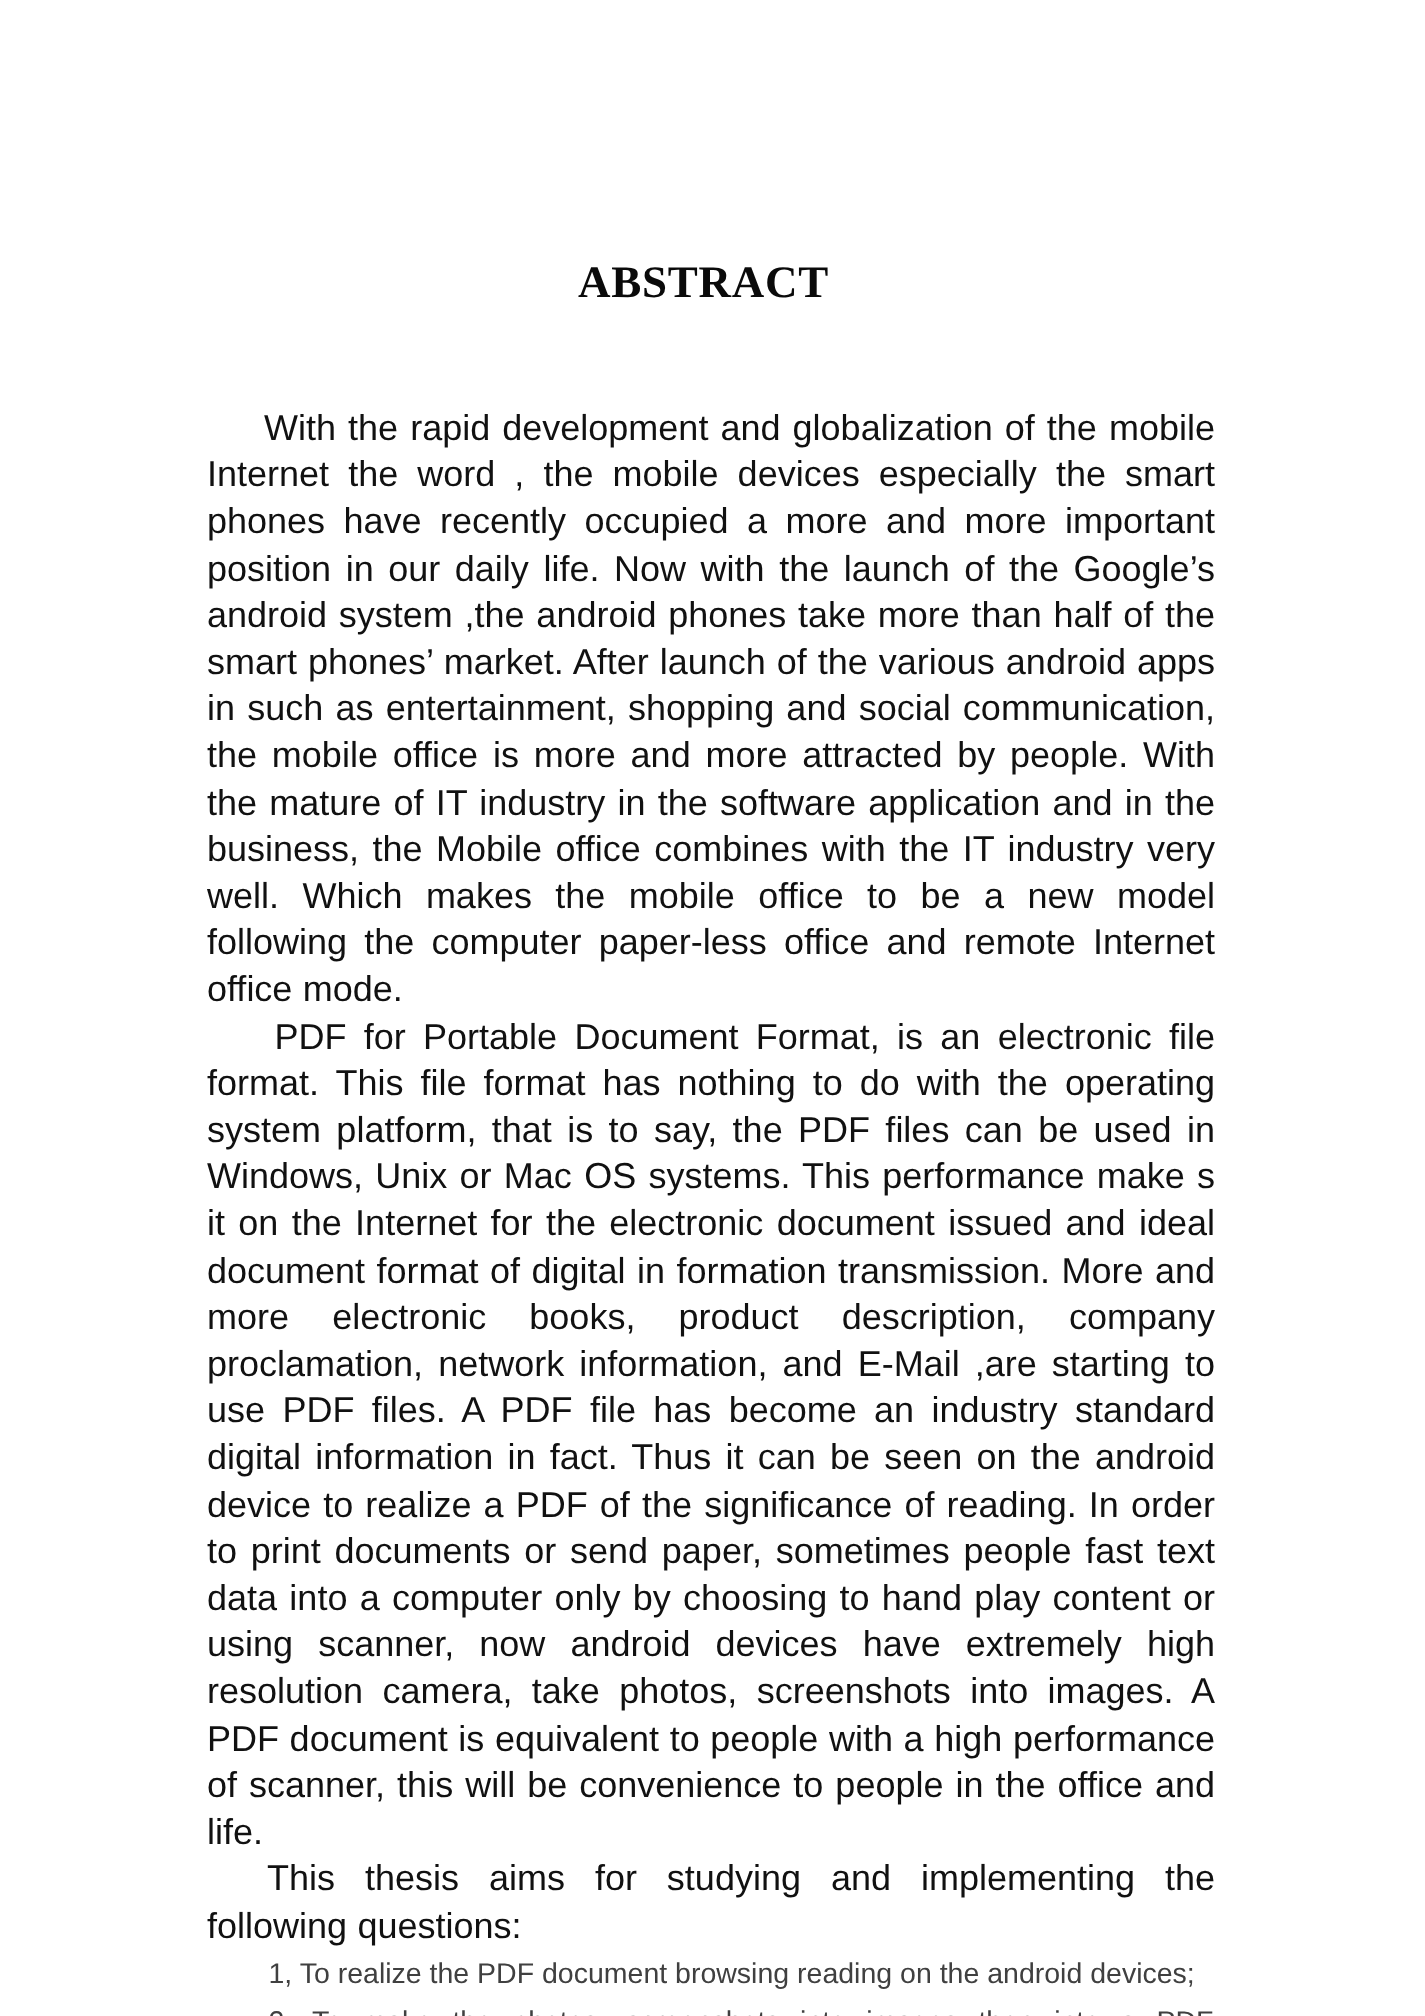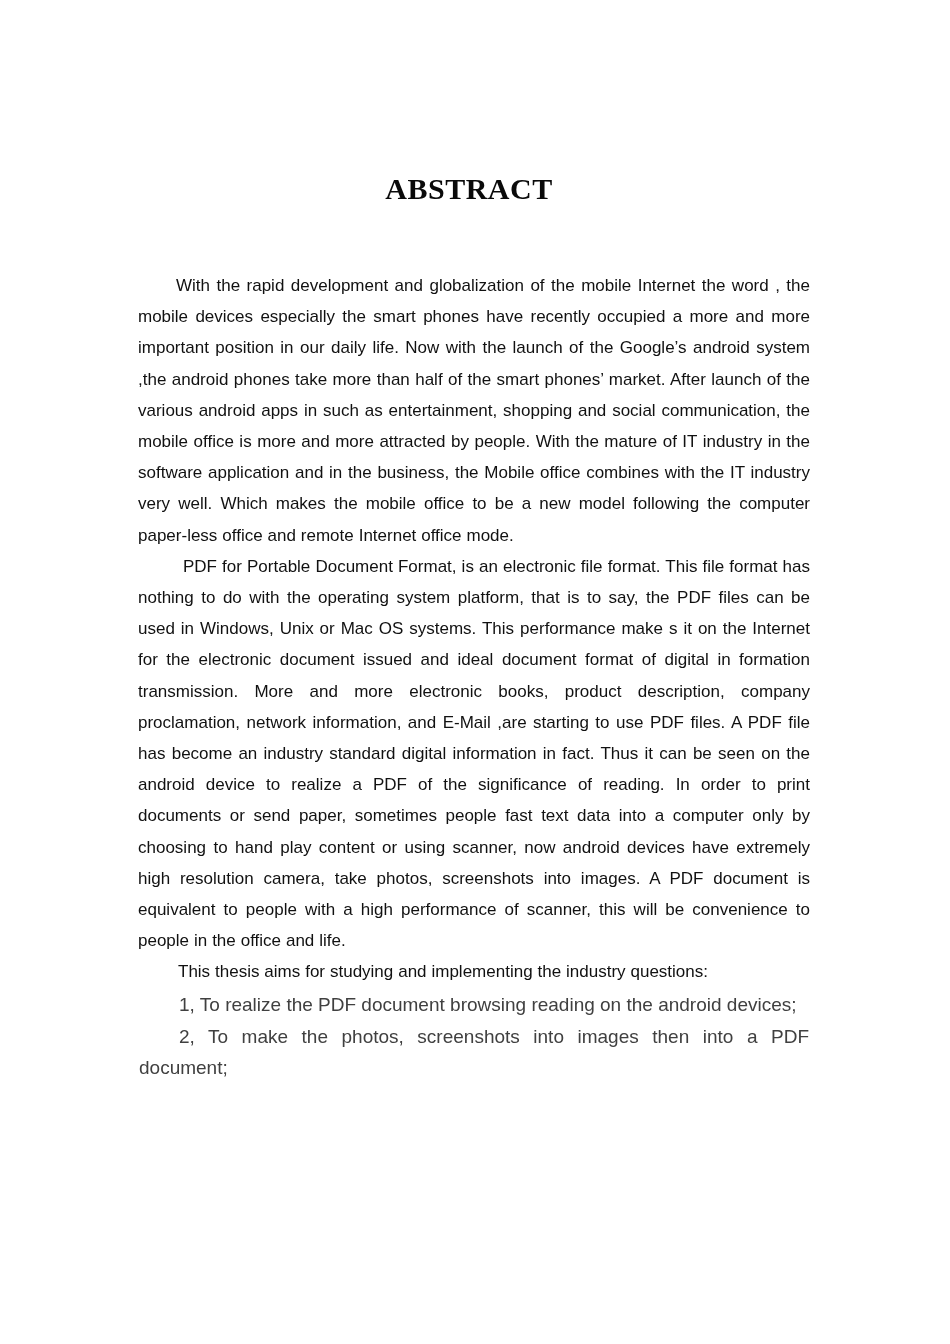--- a/index.html
+++ b/index.html
@@ -39,21 +39,21 @@
 
   .body-block {
     position: absolute;
     left: 138px;
     top: 270px;
     width: 672px;
   }
 
   .para {
     margin: 0;
-    font-size: 17px;
+    font-size: 24px;
     line-height: 31.2px;
     text-align: justify;
     text-justify: inter-word;
     color: #111111;
     word-spacing: 0.2px;
   }
 
   .para.indent-1 { text-indent: 38px; }
   .para.indent-2 { text-indent: 45px; }
   .para.indent-3 { text-indent: 40px; }
@@ -77,21 +77,21 @@
 <div class="page">
 
   <h1 class="page-title">ABSTRACT</h1>
 
   <div class="body-block">
 
     <p class="para indent-1">With the rapid development and globalization of the mobile Internet the word , the mobile devices especially the smart phones have recently occupied a more and more important position in our daily life. Now with the launch of the Google’s android system ,the android phones take more than half of the smart phones’ market. After launch of the various android apps in such as entertainment, shopping and social communication, the mobile office is more and more attracted by people. With the mature of IT industry in the software application and in the business, the Mobile office combines with the IT industry very well. Which makes the mobile office to be a new model following the computer paper-less office and remote Internet office mode.</p>
 
     <p class="para indent-2">PDF for Portable Document Format, is an electronic file format. This file format has nothing to do with the operating system platform, that is to say, the PDF files can be used in Windows, Unix or Mac OS systems. This performance make s it on the Internet for the electronic document issued and ideal document format of digital in formation transmission. More and more electronic books, product description, company proclamation, network information, and E-Mail ,are starting to use PDF files. A PDF file has become an industry standard digital information in fact. Thus it can be seen on the android device to realize a PDF of the significance of reading. In order to print documents or send paper, sometimes people fast text data into a computer only by choosing to hand play content or using scanner, now android devices have extremely high resolution camera, take photos, screenshots into images. A PDF document is equivalent to people with a high performance of scanner, this will be convenience to people in the office and life.</p>
 
-    <p class="para indent-3">This thesis aims for studying and implementing the industry questions:</p>
+    <p class="para indent-3">This thesis aims for studying and implementing the following questions:</p>
 
     <p class="list-item">1, To realize the PDF document browsing reading on the android devices;</p>
 
     <p class="list-item">2, To make the photos, screenshots into images then into a PDF document;</p>
 
 
   </div>
 </div>
 
 </body></html>

